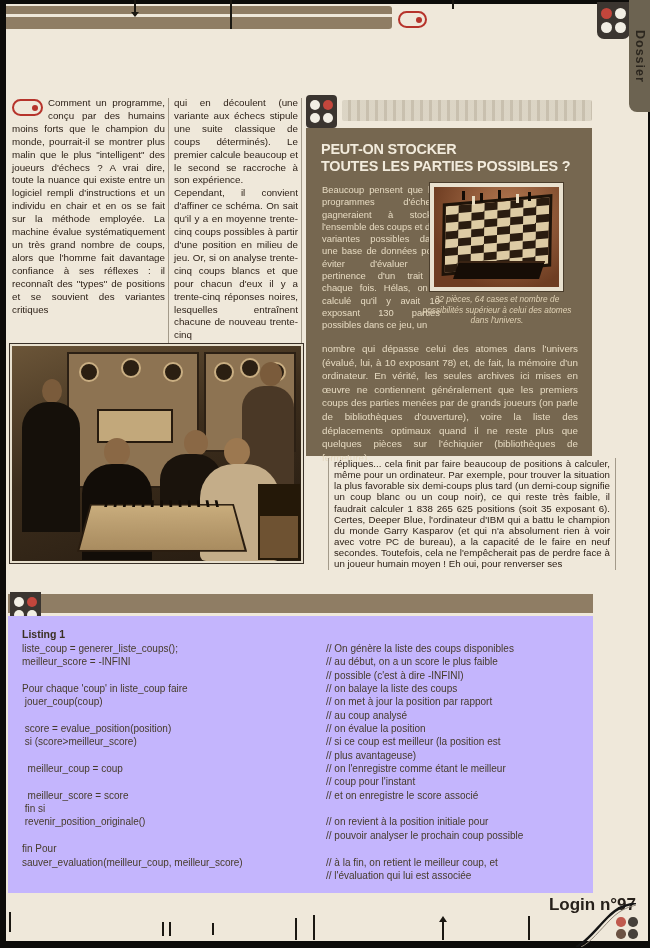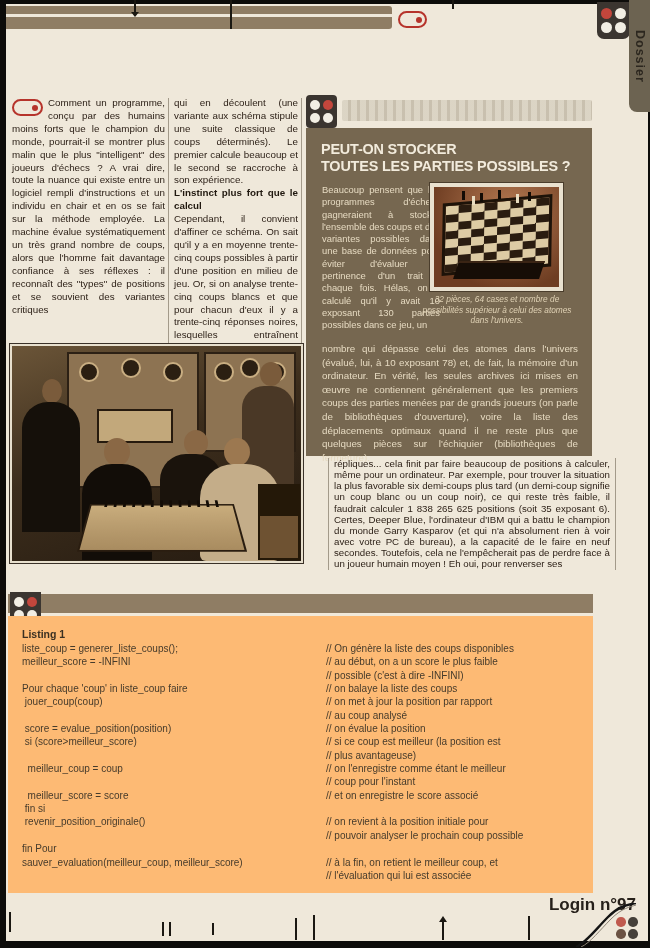--- a/index.html
+++ b/index.html
@@ -98,21 +98,21 @@
 
   
   .cont{position:absolute;left:306px;top:458px;width:276px;padding:0 5px;font-size:9.7px;line-height:11.15px;
         text-align:justify;border-left:1px solid #a39a8a;border-right:1px solid #a39a8a;hyphens:auto;margin-left:22px;}
 
   
   .sepbar{position:absolute;left:8px;top:594px;width:585px;height:19px;background:#8f7d64;border-bottom:3px solid #f0e9db;}
   .sep-badge{position:absolute;left:10px;top:592px;width:31px;height:32px;border-radius:0 0 6px 6px;}
 
   
-  .listing{position:absolute;left:8px;top:616px;width:585px;height:277px;background:#fdba74;}
+  .listing{position:absolute;left:8px;top:616px;width:585px;height:277px;background:#c4b5fd;}
   .listing-title{position:absolute;left:14px;top:12px;font-weight:bold;font-size:10.5px;color:#3a3022;}
   .codeblock{position:absolute;margin:0;font-family:"Liberation Sans",sans-serif;font-size:10px;
              line-height:13.35px;color:#463b2b;white-space:pre-wrap;}
   .code{left:14px;top:26px;width:300px;}
   .comments{left:318px;top:26px;width:262px;}
 
   
   .brand{position:absolute;right:14px;top:895px;font-weight:bold;font-size:17px;color:#26201a;}
   .curl{position:absolute;left:572px;top:903px;}
   .foot-dots{position:absolute;left:616px;top:917px;display:grid;grid-template-columns:repeat(2,auto);gap:2.5px;}
@@ -154,22 +154,21 @@
     <span>Dossier</span>
   </div>
 
   <div class="col col1">
     <span class="pill pill-inline">
         <i></i>
       </span><span>Comment un programme, conçu par des humains moins forts que le champion du monde, pourrait-il se montrer plus malin que le plus "intelligent" des joueurs d'échecs ? A vrai dire, toute la nuance qui existe entre un logiciel rempli d'instructions et un individu en chair et en os se fait sur la méthode employée. La machine évalue systématiquement un très grand nombre de coups, alors que l'homme fait davantage confiance à ses réflexes : il reconnaît des "types" de positions et se souvient des variantes critiques</span>
   </div>
   <div class="vrule vr1"></div>
   <div class="col col2">
-    <p>qui en découlent (une variante aux schéma stipule une suite classique de coups déterminés). Le premier calcule beaucoup et le second se raccroche à son expérience.</p>
-    <p class="hd">L'instinct plus fort que le calcul</p>
+    <p>qui en découlent (une variante aux échecs stipule une suite classique de coups déterminés). Le premier calcule beaucoup et le second se raccroche à son expérience.</p>
     <p>Cependant, il convient d'affiner ce schéma. On sait qu'il y a en moyenne trente-cinq coups possibles à partir d'une position en milieu de jeu. Or, si on analyse trente-cinq coups blancs et que pour chacun d'eux il y a trente-cinq réponses noires, lesquelles entraînent chacune de nouveau trente-cinq</p>
   </div>
   <div class="vrule vr2"></div>
 
   <div class="badge box-badge dots">
     <span class="dot c-cream"></span>
       <span class="dot c-red"></span>
       <span class="dot c-cream"></span>
       <span class="dot c-cream"></span>
   </div>

